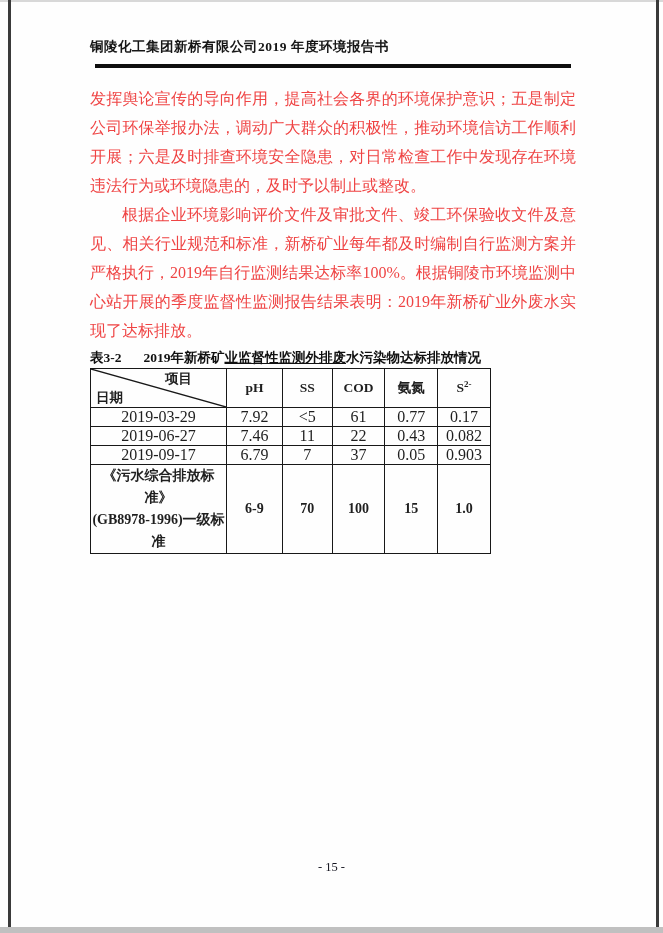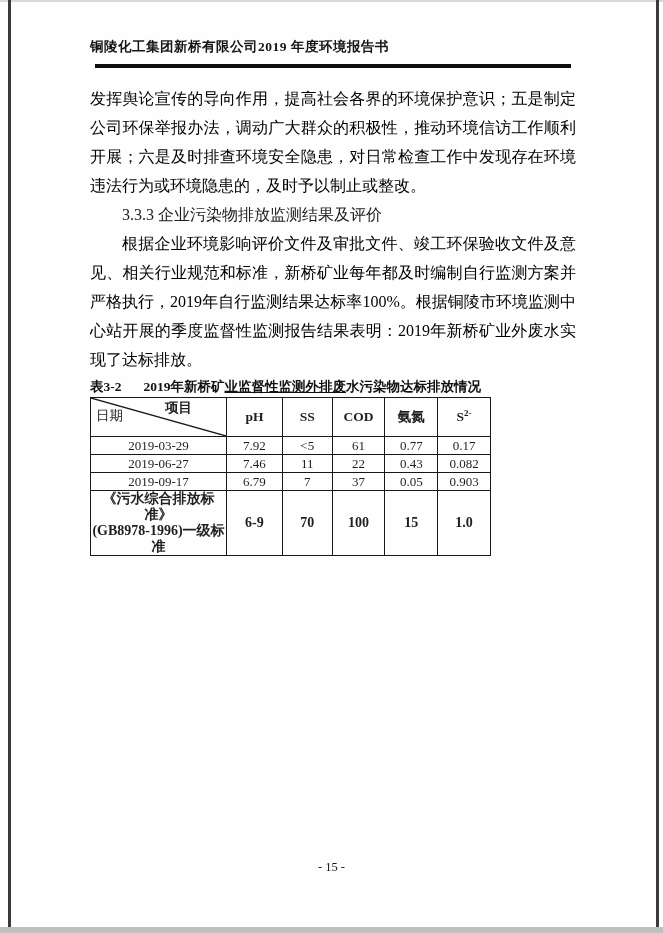--- a/index.html
+++ b/index.html
@@ -26,21 +26,21 @@
     letter-spacing: 0.5px;
     color: #161616;
   }
   .doc-rule { height: 4px; background: #0e0e0e; margin: 8px 5px 0 5px; }
 
   .body-text {
     margin: 0;
     font-size: 16px;
     line-height: 29px;
     text-align: justify;
-    color: #000000;
+    color: #ef4444;
   }
   .first-para { margin-top: 16px; }
   .indent { text-indent: 2em; }
 
   .section-heading {
     margin: 0;
     font-size: 16px;
     line-height: 29px;
     text-indent: 2em;
     font-weight: normal;
@@ -62,46 +62,46 @@
     width: 401px;
     border-collapse: collapse;
     table-layout: fixed;
   }
   table.monitor, table.monitor td {
     border: 1.5px solid #181818;
   }
   table.monitor td {
     padding: 0;
     text-align: center;
-    font-size: 13px;
+    font-size: 16px;
     color: #1f1f1f;
   }
   tr.hdr-row td { height: 38px; font-weight: bold; font-size: 13.5px; }
   tr.data-row td { height: 17px; }
   tr.std-row td { height: 37px; font-weight: bold; font-size: 14px; }
 
   .col-date { width: 134px; }
   .col-ph  { width: 55px; }
   .col-ss  { width: 49px; }
   .col-cod { width: 52px; }
   .col-nh  { width: 52px; }
   .col-s   { width: 52px; }
 
   td.diag-cell { position: relative; }
   .diag-svg { position: absolute; left: 0; top: 0; width: 100%; height: 100%; display: block; }
   .diag-top    { position: absolute; top: 1px;  right: 34px; font-weight: bold; font-size: 13.5px; }
-  .diag-bottom { position: absolute; bottom: 11px; left: 5px; font-weight: normal; font-size: 13.5px; }
+  .diag-bottom { position: absolute; bottom: 0; left: 5px; font-weight: bold; font-size: 13.5px; }
 
   sup.ion { font-size: 9px; vertical-align: super; line-height: 0; }
 
   td.std-label {
     text-align: left;
     padding-left: 3px;
     font-size: 12.5px;
-    line-height: 16px;
+    line-height: 22px;
     font-weight: bold;
   }
 
   .page-footer {
     position: absolute;
     top: 860px;
     left: 0;
     width: 100%;
     text-align: center;
     font-size: 12.5px;
@@ -116,21 +116,20 @@
 <div class="edge-right"></div>
 <div class="edge-bottom"></div>
 
 <div class="page-content">
 
   <div class="doc-header">铜陵化工集团新桥有限公司2019 年度环境报告书</div>
   <div class="doc-rule"></div>
 
   <p class="body-text first-para">发挥舆论宣传的导向作用，提高社会各界的环境保护意识；五是制定公司环保举报办法，调动广大群众的积极性，推动环境信访工作顺利开展；六是及时排查环境安全隐患，对日常检查工作中发现存在环境违法行为或环境隐患的，及时予以制止或整改。</p>
 
-  <h3 class="section-heading">3.3.3 企业污染物排放监测结果及评价</h3>
 
   <p class="body-text indent">根据企业环境影响评价文件及审批文件、竣工环保验收文件及意见、相关行业规范和标准，新桥矿业每年都及时编制自行监测方案并严格执行，2019年自行监测结果达标率100%。根据铜陵市环境监测中心站开展的季度监督性监测报告结果表明：2019年新桥矿业外废水实现了达标排放。</p>
 
   <div class="table-caption">
     <span class="caption-label">表3-2</span><span>2019年新桥矿</span><span class="caption-underline">业监督性监测外排废</span><span>水污染物达标排放情况</span>
   </div>
 
   <table class="monitor">
     <colgroup>
       <col class="col-date">

